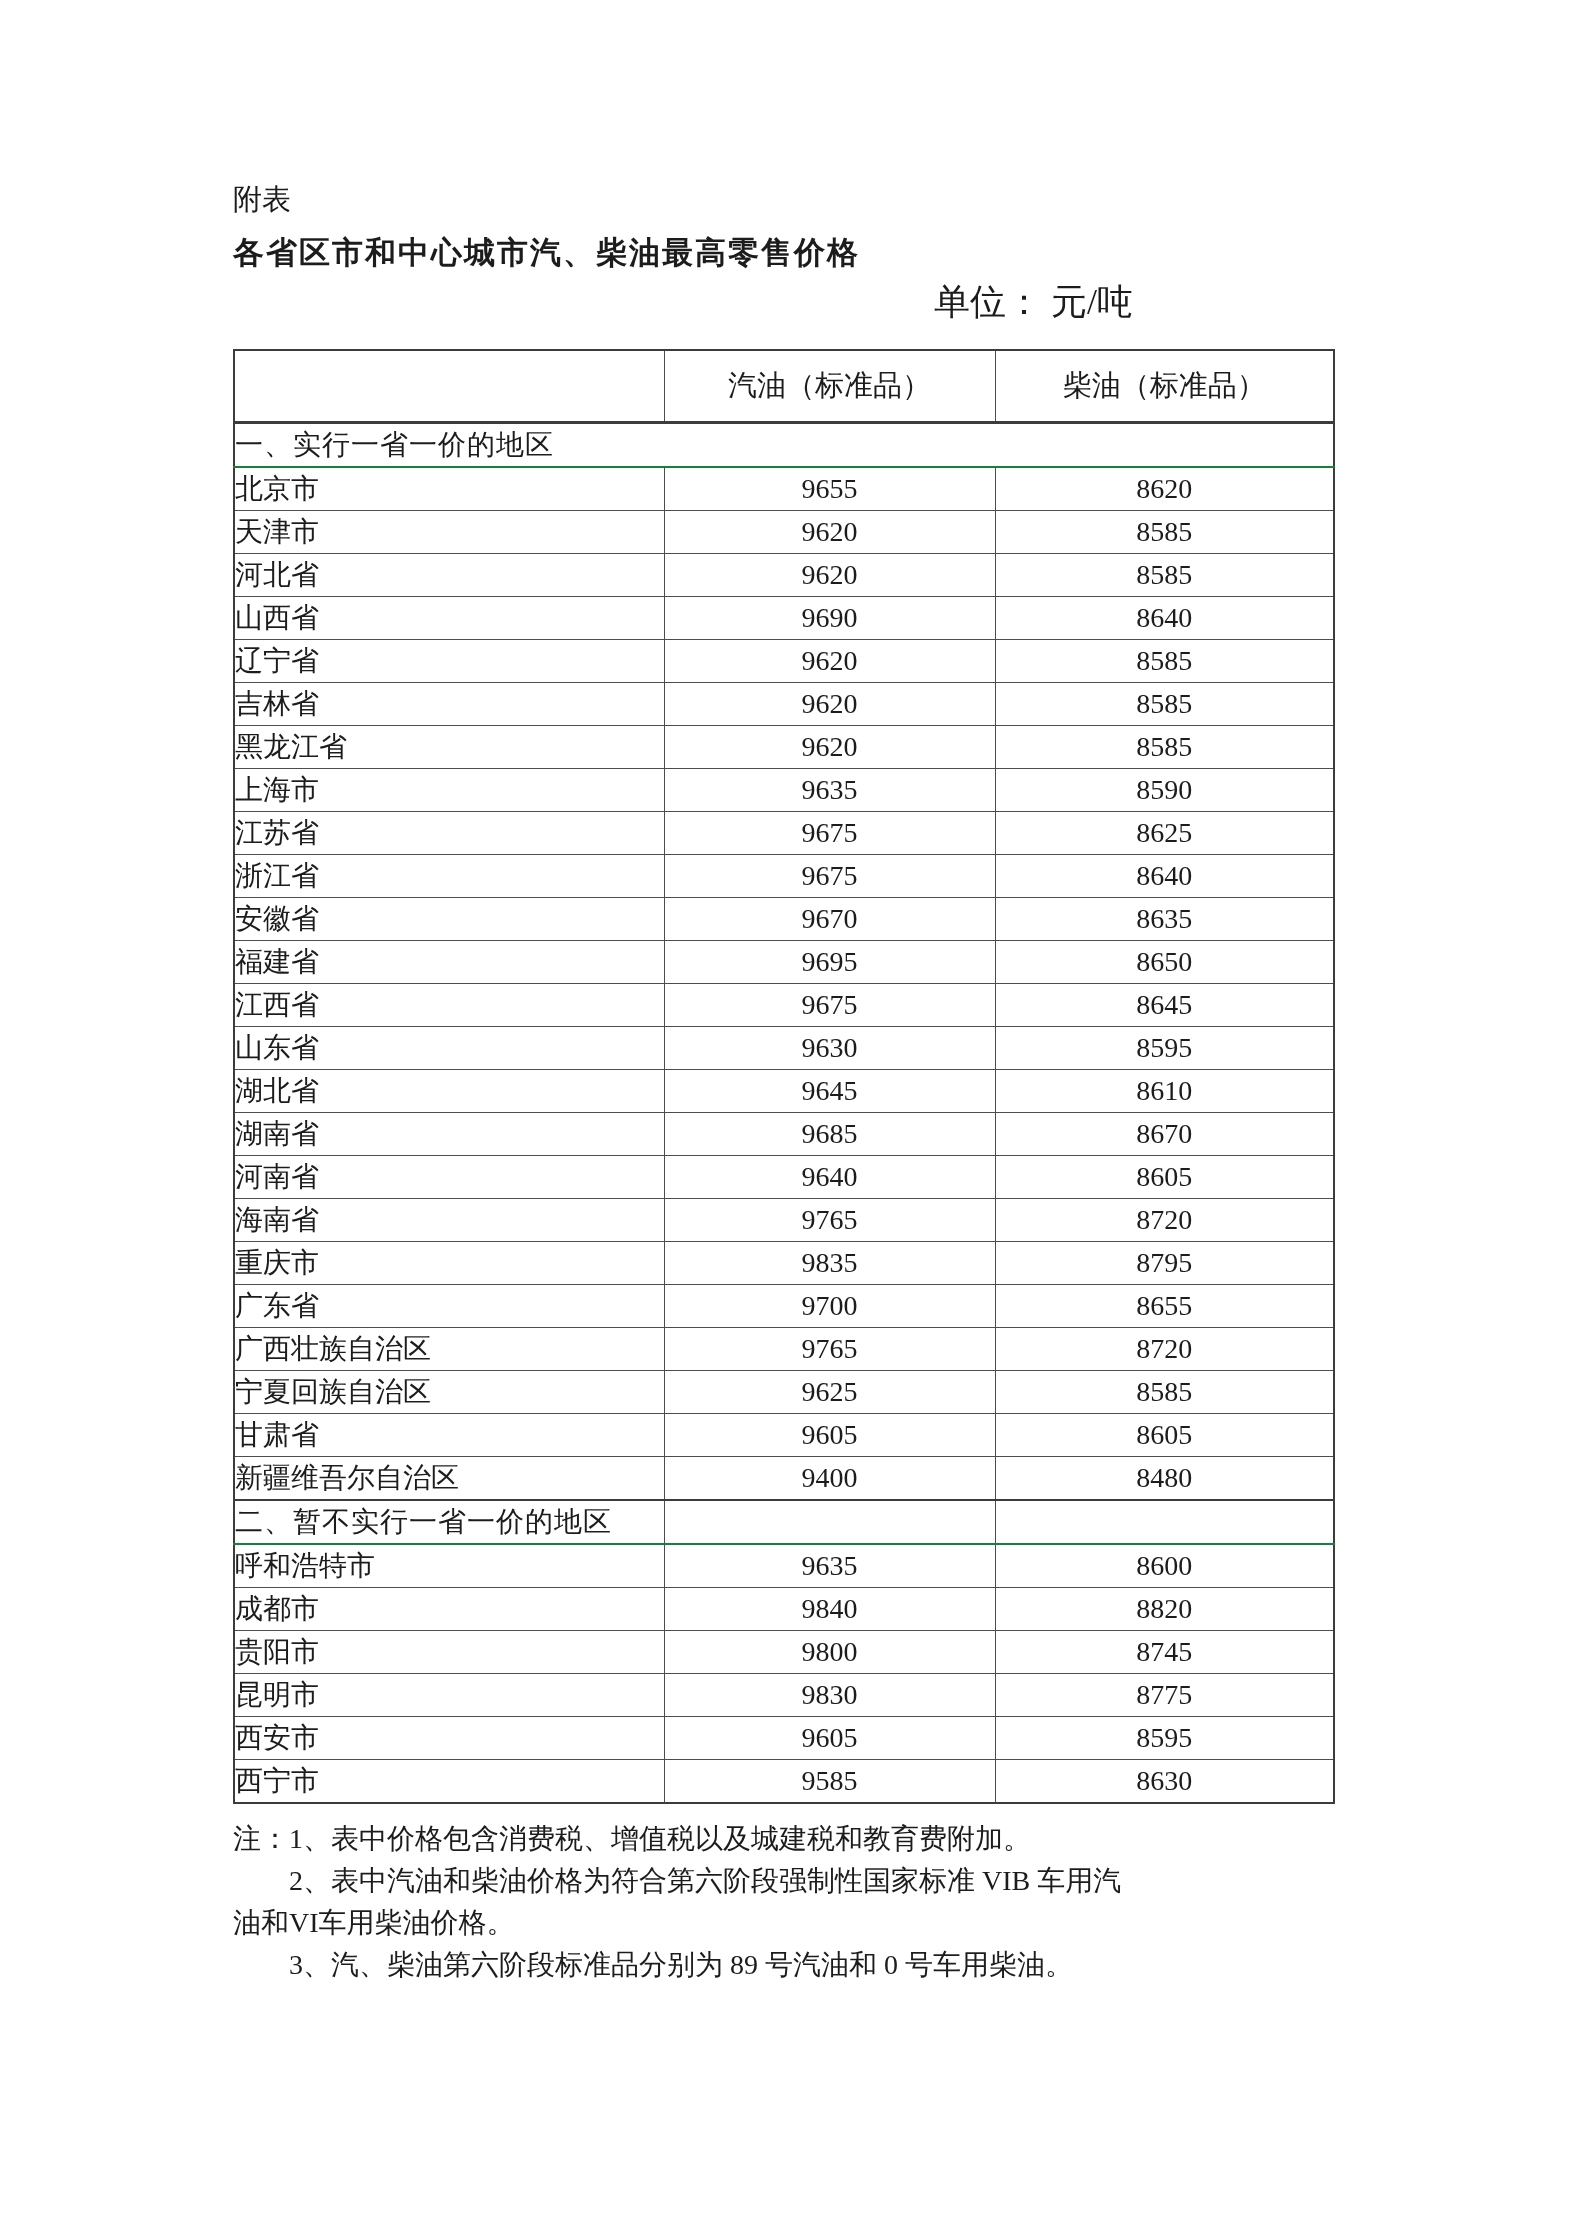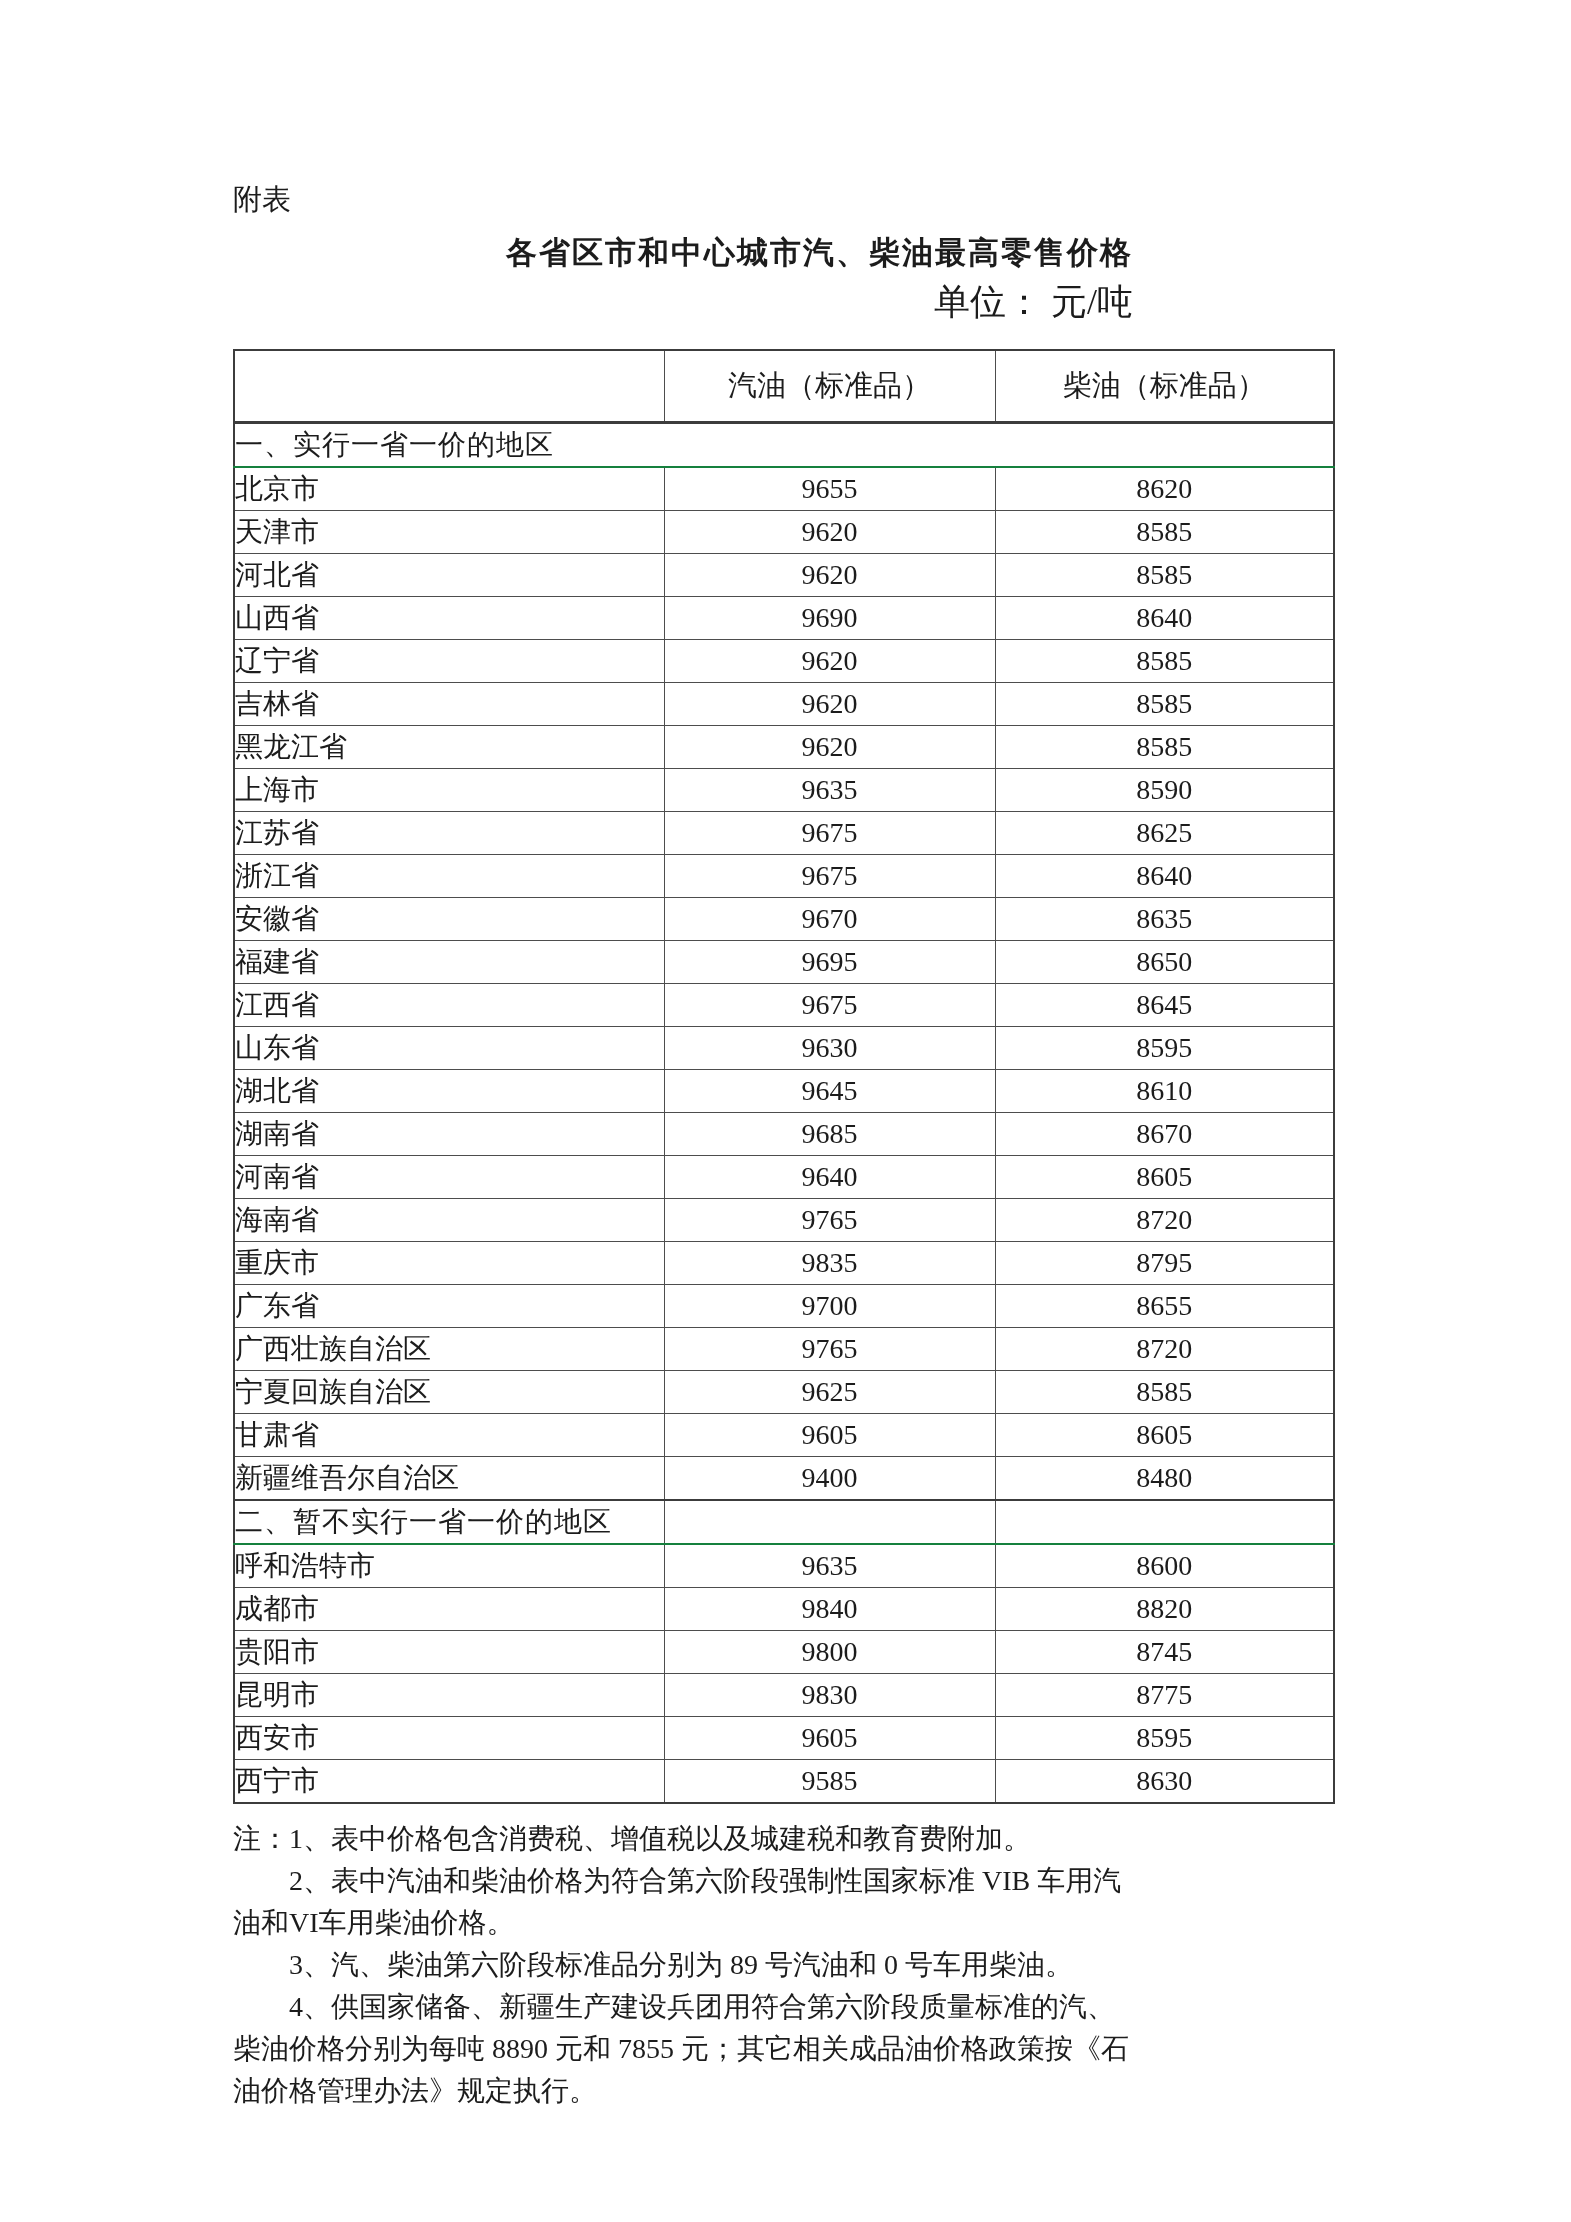--- a/index.html
+++ b/index.html
@@ -27,21 +27,21 @@
     left: 233px;
     top: 183px;
     width: 900px;
   }
   .attachment-label {
     font-size: 29px;
     line-height: 32px;
   }
   .doc-title {
     margin: 18px 0 0 0;
-    text-align: right;
+    text-align: left;
     font-size: 31px;
     font-weight: bold;
     letter-spacing: 2px;
     line-height: 40px;
     font-family: "Liberation Sans", "DejaVu Sans", sans-serif;
   }
   .unit-label {
     margin-top: 14px;
     margin-bottom: 8px;
     text-align: right;
@@ -289,17 +289,16 @@
             <td class="num-cell">9585</td>
             <td class="num-cell">8630</td>
           </tr>
         </tbody>
     </table>
 
     <div class="notes" id="notes">
         <p>注：1、表中价格包含消费税、增值税以及城建税和教育费附加。</p>
         <p class="indent">2、表中汽油和柴油价格为符合第六阶段强制性国家标准 VIB 车用汽油和VI车用柴油价格。</p>
         <p class="indent">3、汽、柴油第六阶段标准品分别为 89 号汽油和 0 号车用柴油。</p>
-        <p class="indent">4、供国家储备、新疆生产建设兵团用符合第六阶段质量标准的汽、柴油价格分别为每吨 8890 元和 7855 元；其它相关成品油价格政策按《石油价格管理办法》规定执行。</p>
       </div>
 
   </div>
 </div>
 
 </body></html>

